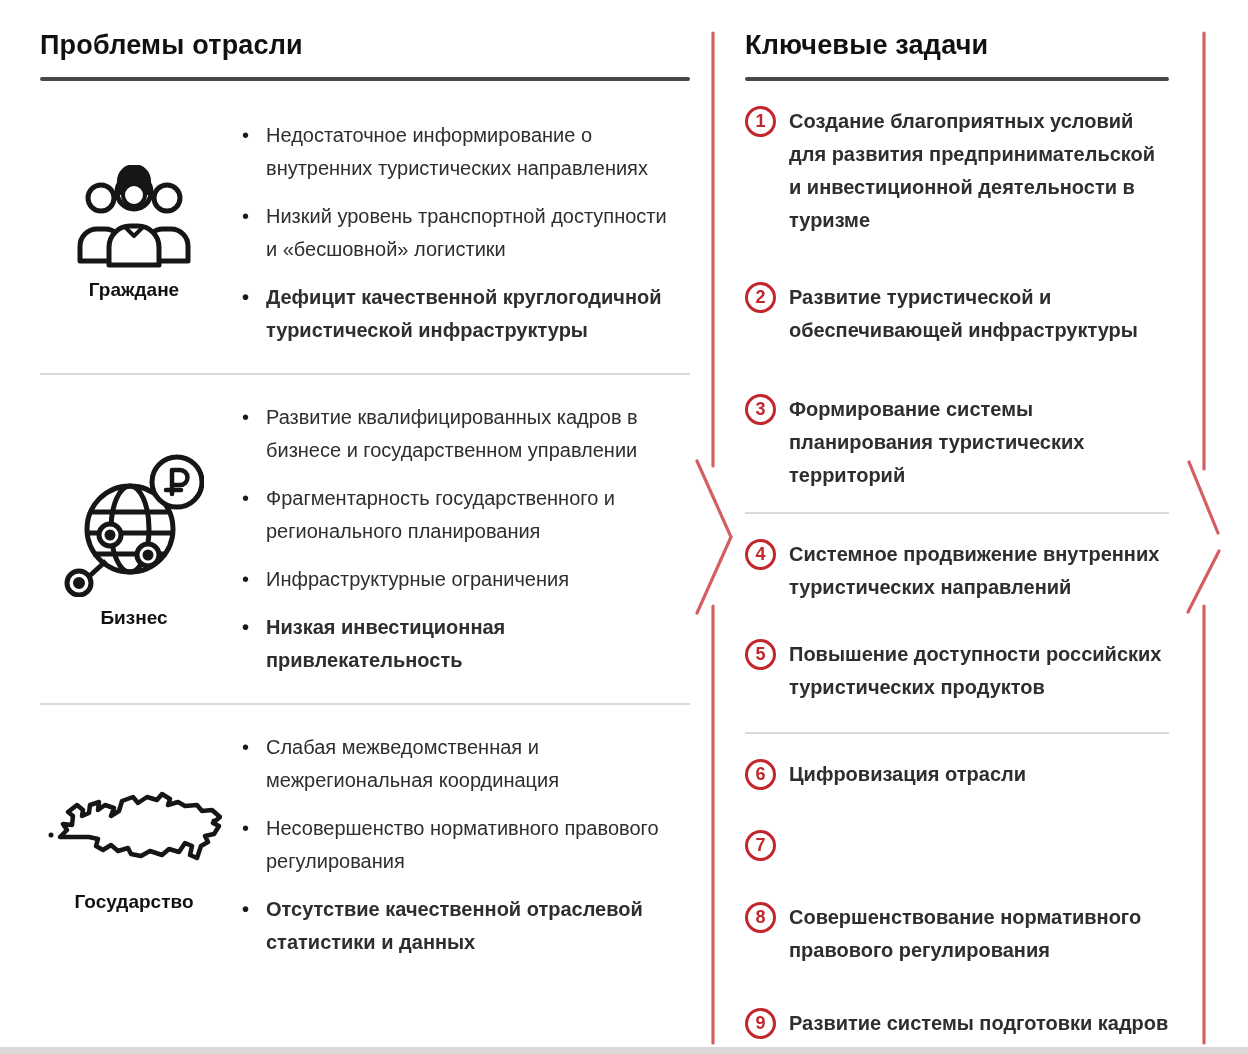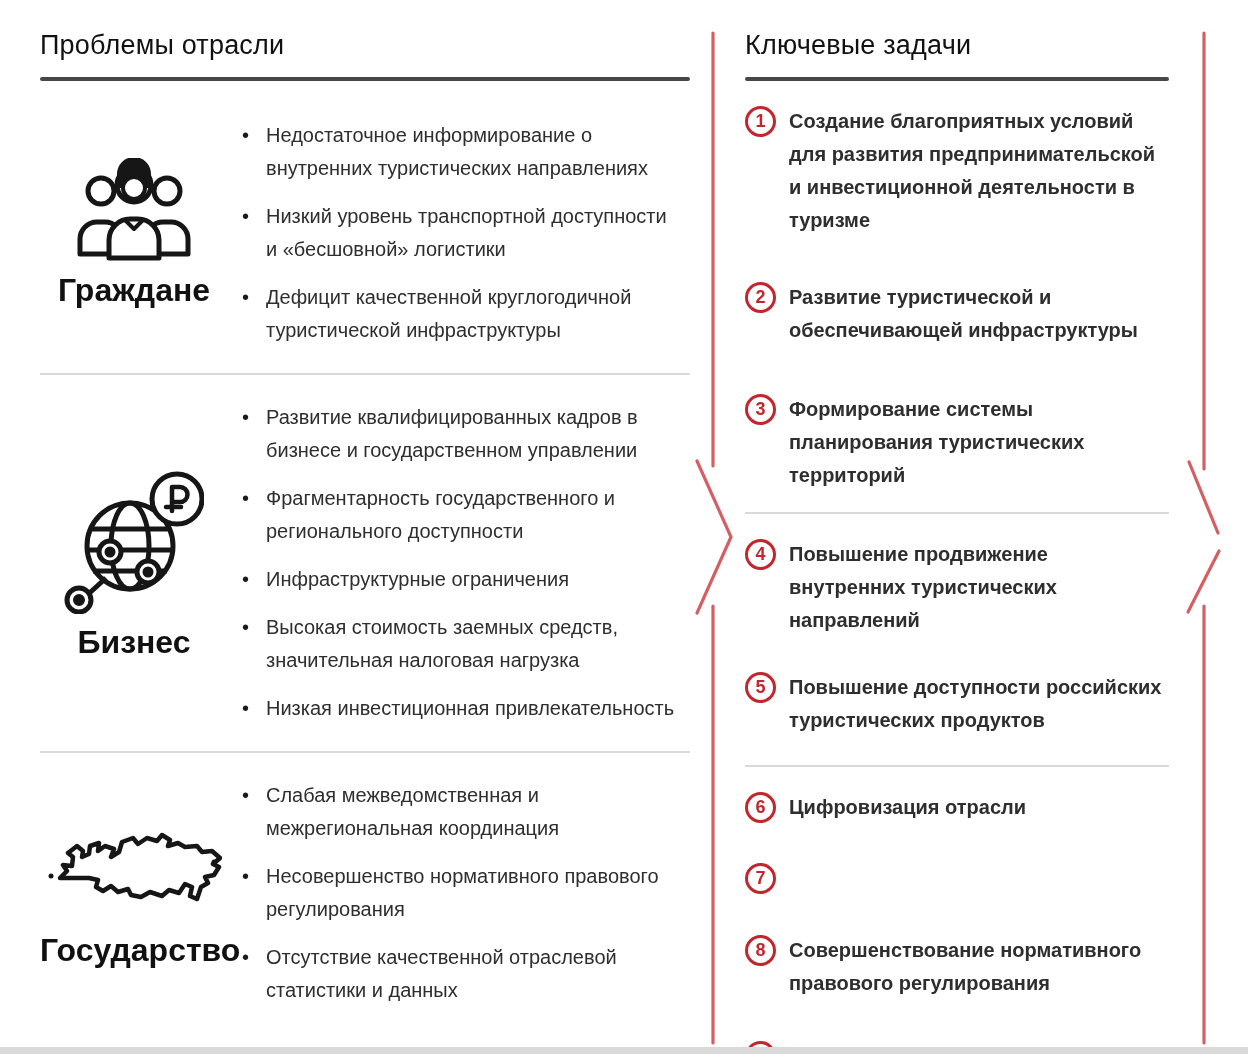--- a/index.html
+++ b/index.html
@@ -4,31 +4,31 @@
 <style>
   html,body{margin:0;padding:0;background:#ffffff;}
   body{font-family:"Liberation Sans","DejaVu Sans",sans-serif;color:#2e2e2e;}
   .canvas{position:relative;width:1248px;height:1054px;background:#ffffff;overflow:hidden;}
 
   
   .col{position:absolute;top:30px;}
   .problems{left:40px;width:650px;}
   .tasks{left:745px;width:424px;}
 
-  h2.col-title{margin:0;font-size:27px;line-height:1.15;font-weight:normal;color:#111111;letter-spacing:.2px;}
+  h2.col-title{margin:0;font-size:27px;line-height:1.15;font-weight:bold;color:#111111;letter-spacing:.2px;}
   .title-rule{margin-top:16px;height:4px;background:#474747;border-radius:2px;}
 
   
   .group{display:flex;align-items:center;}
   .icon-cell{width:188px;flex-shrink:0;text-align:center;}
   .icon{display:inline-block;}
-  .group-label{font-size:32px;font-weight:bold;color:#111111;margin-top:6px;}
+  .group-label{font-size:19px;font-weight:bold;color:#111111;margin-top:6px;}
   ul.bullets{list-style:none;margin:12px;padding:0;flex:1;}
   ul.bullets li{position:relative;padding-left:26px;font-size:20px;line-height:33px;margin-bottom:15px;max-width:465px;}
-  ul.bullets li:last-child{margin-bottom:0;}
+  ul.bullets li:last-child{margin-bottom:0;font-weight:bold;}
   ul.bullets li::before{content:"\2022";position:absolute;left:2px;top:0;font-size:20px;color:#1a1a1a;}
   .divider{height:2px;background:#d9d9d9;border:none;}
   .p-div{margin:14px 0;width:650px;}
 
   
   .task{display:flex;align-items:flex-start;gap:13px;}
   .badge{flex-shrink:0;width:25px;height:25px;border:3px solid #c1272d;border-radius:50%;
          color:#c1272d;font-weight:bold;font-size:18px;line-height:25px;text-align:center;margin-top:1px;}
   .task p{margin:0;font-size:20px;line-height:33px;max-width:382px;font-weight:bold;}
   .t-div{width:424px;}
@@ -97,23 +97,22 @@
               <circle cx="84" cy="106" r="3" fill="#161616"></circle>
               <circle cx="15" cy="134" r="12" fill="#ffffff"></circle>
               <circle cx="15" cy="134" r="3.5" fill="#161616"></circle>
             </g>
           </svg>
         </span>
         <div class="group-label">Бизнес</div>
       </div>
       <ul class="bullets">
         <li>Развитие квалифицированных кадров в бизнесе и государственном управлении</li>
-        <li>Фрагментарность государственного и регионального доступности</li>
+        <li>Фрагментарность государственного и регионального планирования</li>
         <li>Инфраструктурные ограничения</li>
-        <li>Высокая стоимость заемных средств, значительная налоговая нагрузка</li>
         <li>Низкая инвестиционная привлекательность</li>
       </ul>
     </div>
 
     <div class="divider p-div"></div>
 
     <div class="group">
       <div class="icon-cell">
         <span class="icon">
           <svg class="figure" width="176" height="104" viewBox="0 0 176 104">
@@ -148,21 +147,21 @@
     </div>
     <div class="task" style="margin-top:46px;">
       <span class="badge">3</span>
       <p>Формирование системы планирования туристических территорий</p>
     </div>
 
     <div class="divider t-div" style="margin-top:20px;"></div>
 
     <div class="task" style="margin-top:24px;">
       <span class="badge">4</span>
-      <p>Повышение продвижение внутренних туристических направлений</p>
+      <p>Системное продвижение внутренних туристических направлений</p>
     </div>
     <div class="task" style="margin-top:34px;">
       <span class="badge">5</span>
       <p>Повышение доступности российских туристических продуктов</p>
     </div>
 
     <div class="divider t-div" style="margin-top:28px;"></div>
 
     <div class="task" style="margin-top:24px;">
       <span class="badge">6</span>

